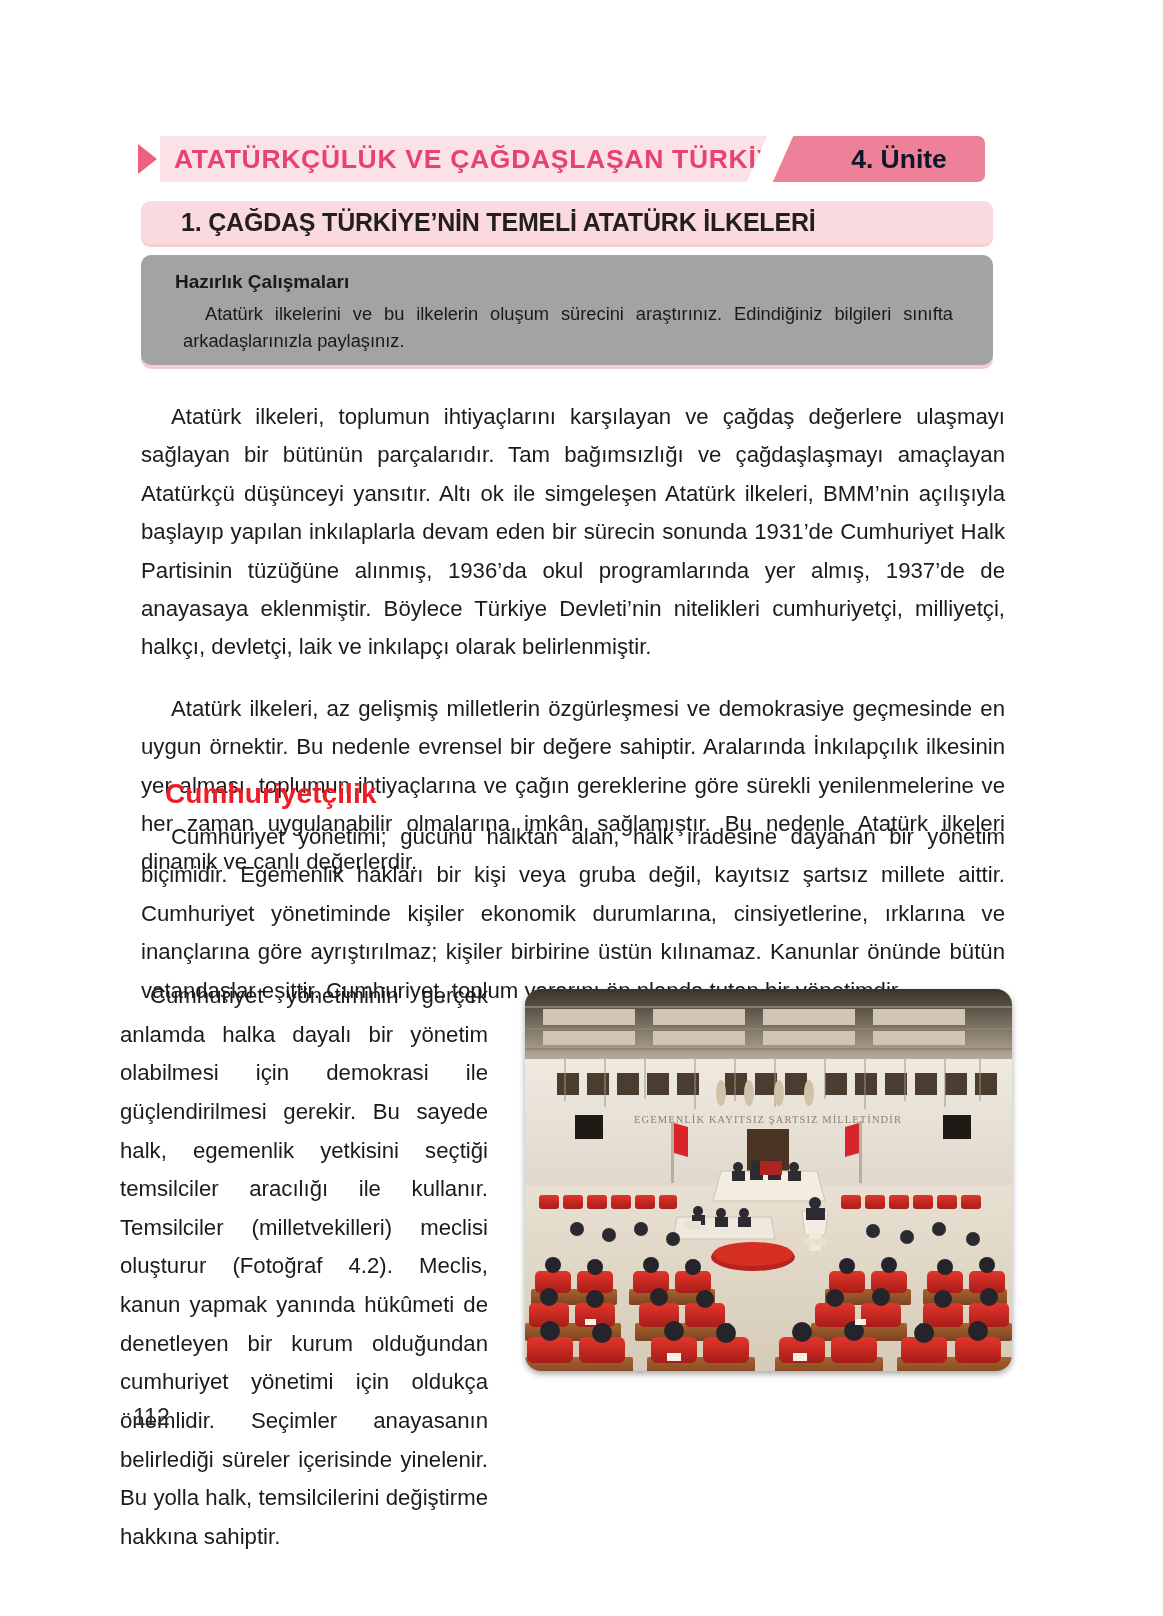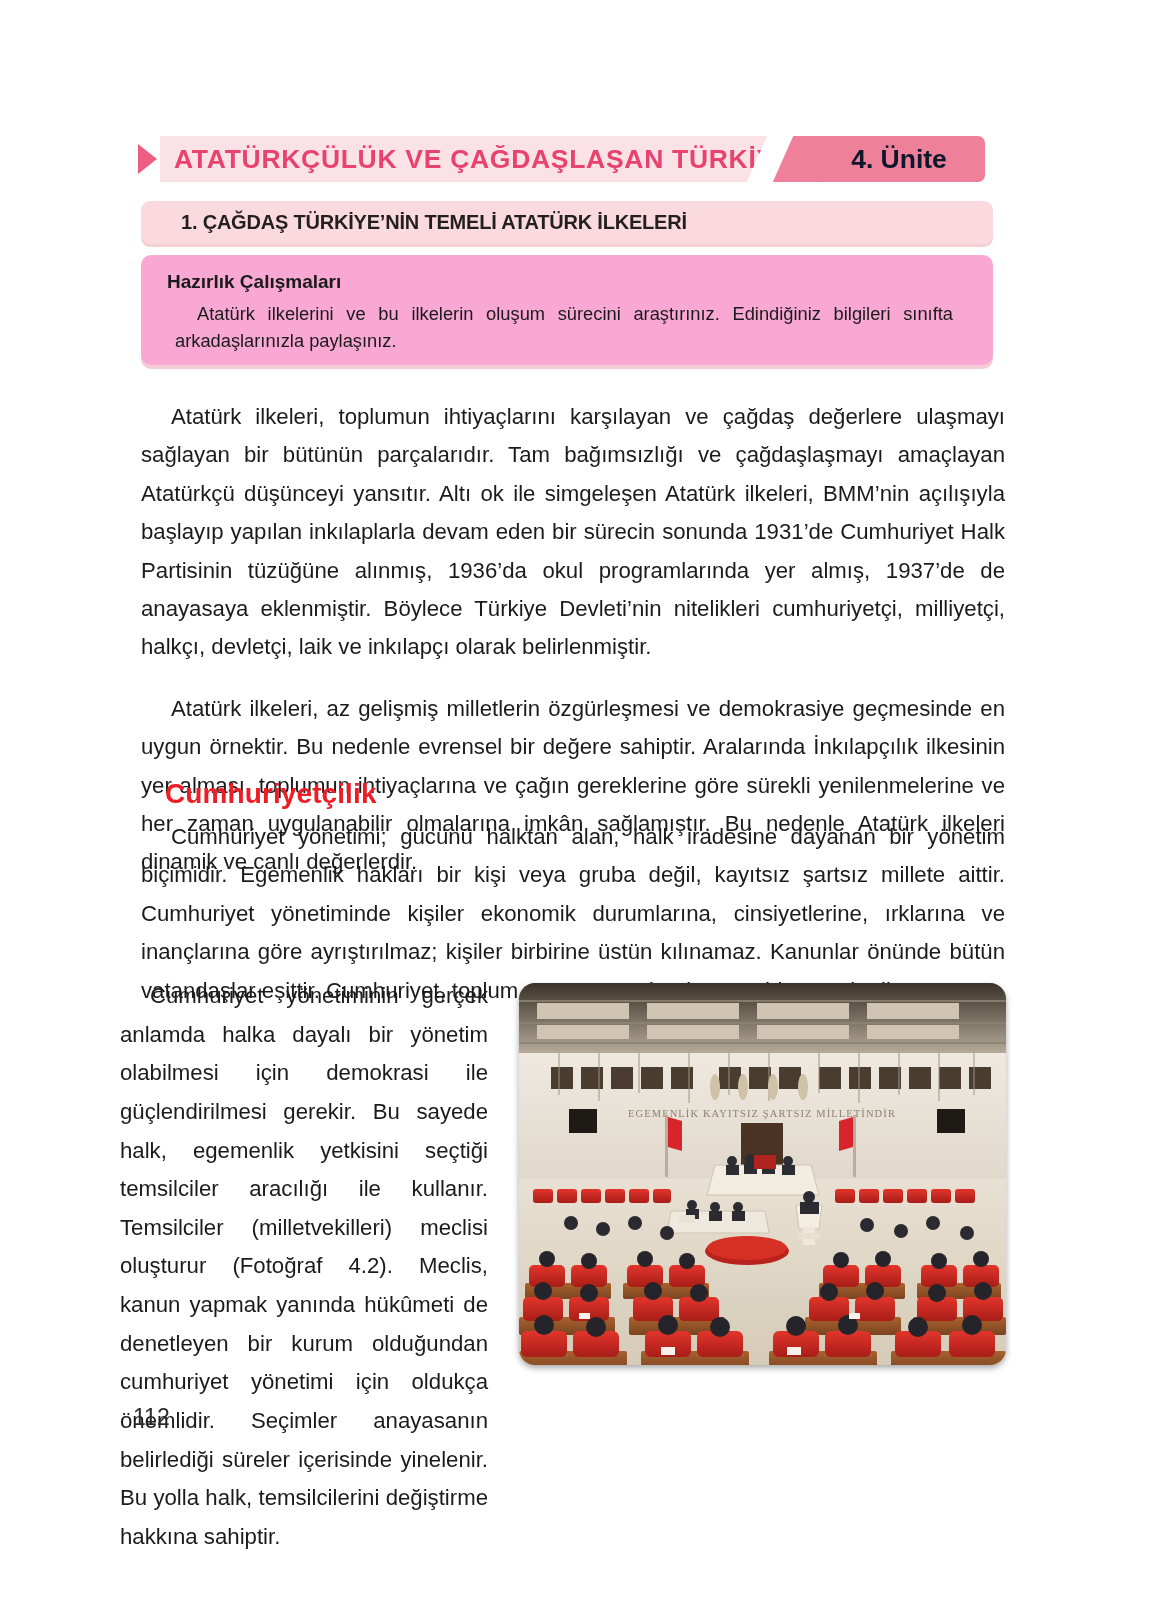--- a/index.html
+++ b/index.html
@@ -115,38 +115,38 @@
     border-radius: 9px;
     box-shadow: 0 3px 0 0 #f6cfd5;
     display: flex;
     align-items: center;
     padding-left: 40px;
     box-sizing: border-box;
   }
   .section-bar-label {
     font-family: "Liberation Sans", "DejaVu Sans", sans-serif;
     font-weight: bold;
-    font-size: 20px;
+    font-size: 25px;
     color: #231f20;
     letter-spacing: -0.2px;
     white-space: nowrap;
   }
 
   
   .prep-box {
     position: absolute;
     left: 141px;
     top: 255px;
     width: 852px;
     height: 110px;
-    background: #f9a8d4;
+    background: #a3a3a3;
     border-radius: 10px;
     box-shadow: 0 4px 0 0 #f2ccd3;
     box-sizing: border-box;
-    padding: 16px 26px 10px 26px;
+    padding: 16px 26px 10px 34px;
   }
   .prep-title {
     font-family: "Liberation Sans", "DejaVu Sans", sans-serif;
     font-weight: bold;
     font-size: 19px;
     color: #1a1a1a;
     margin: 0 0 6px 0;
   }
   .prep-text {
     font-family: "Liberation Sans", "DejaVu Sans", sans-serif;
@@ -278,21 +278,21 @@
   <div class="subheading">Cumhuriyetçilik</div>
 
   <div class="body-col-2">
     <p class="para">Cumhuriyet yönetimi; gücünü halktan alan, halk iradesine dayanan bir yönetim biçimidir. Egemenlik hakları bir kişi veya gruba değil, kayıtsız şartsız millete aittir. Cumhuriyet yönetiminde kişiler ekonomik durumlarına, cinsiyetlerine, ırklarına ve inançlarına göre ayrıştırılmaz; kişiler birbirine üstün kılınamaz. Kanunlar önünde bütün vatandaşlar eşittir. Cumhuriyet, toplum yararını ön planda tutan bir yönetimdir.</p>
   </div>
 
   <div class="wrap-col">
     <p class="para">Cumhuriyet yönetiminin gerçek anlamda halka dayalı bir yönetim olabilmesi için demokrasi ile güçlendirilmesi gerekir. Bu sayede halk, egemenlik yetkisini seçtiği temsilciler aracılığı ile kullanır. Temsilciler (milletvekilleri) meclisi oluşturur (Fotoğraf 4.2). Meclis, kanun yapmak yanında hükûmeti de denetleyen bir kurum olduğundan cumhuriyet yönetimi için oldukça önemlidir. Seçimler anayasanın belirlediği süreler içerisinde yinelenir. Bu yolla halk, temsilcilerini değiştirme hakkına sahiptir.</p>
   </div>
 
-  <figure class="figure" style="margin:0;text-decoration:underline;">
+  <figure class="figure" style="margin:6px;text-decoration:underline;">
     <div class="photo-frame">
       <svg viewBox="0 0 487 382" preserveAspectRatio="xMidYMid slice">
         <defs>
           <linearGradient id="wallG" x1="0" y1="0" x2="0" y2="1">
             <stop offset="0%" stop-color="#efe9e0"></stop>
             <stop offset="100%" stop-color="#ded5c8"></stop>
           </linearGradient>
           <linearGradient id="floorG" x1="0" y1="0" x2="0" y2="1">
             <stop offset="0%" stop-color="#e8e0d2"></stop>
             <stop offset="100%" stop-color="#d6cbb8"></stop>

